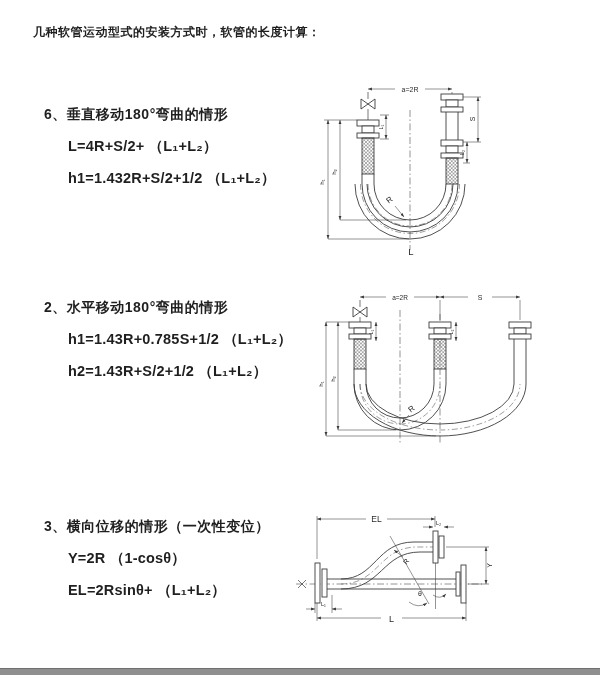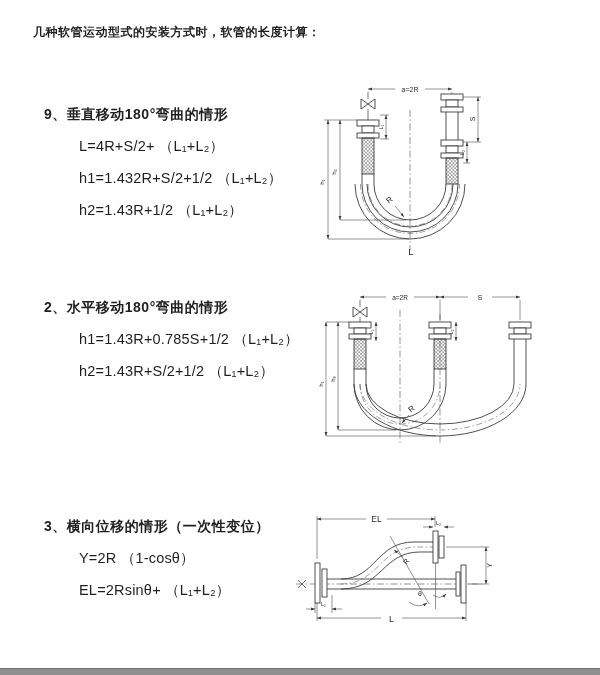--- a/index.html
+++ b/index.html
@@ -7,44 +7,43 @@
     position:relative; width:600px; height:675px; background:#ffffff;
     font-family:"Liberation Sans","DejaVu Sans",sans-serif; color:#1f1f1f;
     overflow:hidden; box-shadow:0 0 4px rgba(0,0,0,.25);
   }
   .doc-title {
     position:absolute; left:33px; top:24px; font-size:12px; font-weight:bold;
     letter-spacing:0.5px; white-space:nowrap;
   }
   .sec { position:absolute; }
   .sec-heading { font-size:14px; font-weight:bold; letter-spacing:0.5px; white-space:nowrap; }
-  .formula { font-size:14.5px; font-weight:normal; margin:13px 0 0 35px; white-space:nowrap; letter-spacing:0.2px; }
+  .formula { font-size:14.5px; font-weight:bold; margin:13px 0 0 24px; white-space:nowrap; letter-spacing:0.2px; }
   #sec1 { left:44px; top:106px; }
   #sec2 { left:44px; top:299px; }
   #sec3 { left:44px; top:518px; }
   .diagram { position:absolute; }
   #dg1 { left:310px; top:72px; }
   #dg2 { left:312px; top:284px; }
   #dg3 { left:286px; top:505px; }
   svg { display:block; }
   svg text { font-family:"Liberation Sans","DejaVu Sans",sans-serif; fill:#2a2a2a; }
   .bottom-edge { position:absolute; left:0; bottom:0; width:600px; height:6px; background:#8f8f8f; border-top:1px solid #6f6f6f; }
 </style>
 </head>
 <body>
 
 <div id="page">
 
   <div class="doc-title">几种软管运动型式的安装方式时，软管的长度计算：</div>
 
   <div class="sec" id="sec1">
-    <div class="sec-heading">9、垂直移动180°弯曲的情形</div>
+    <div class="sec-heading">6、垂直移动180°弯曲的情形</div>
     <div class="formula">L=4R+S/2+ （L₁+L₂）</div>
     <div class="formula">h1=1.432R+S/2+1/2 （L₁+L₂）</div>
-    <div class="formula">h2=1.43R+1/2 （L₁+L₂）</div>
   </div>
 
   <div class="sec" id="sec2">
     <div class="sec-heading">2、水平移动180°弯曲的情形</div>
     <div class="formula">h1=1.43R+0.785S+1/2 （L₁+L₂）</div>
     <div class="formula">h2=1.43R+S/2+1/2 （L₁+L₂）</div>
   </div>
 
   <div class="sec" id="sec3">
     <div class="sec-heading">3、横向位移的情形（一次性变位）</div>

